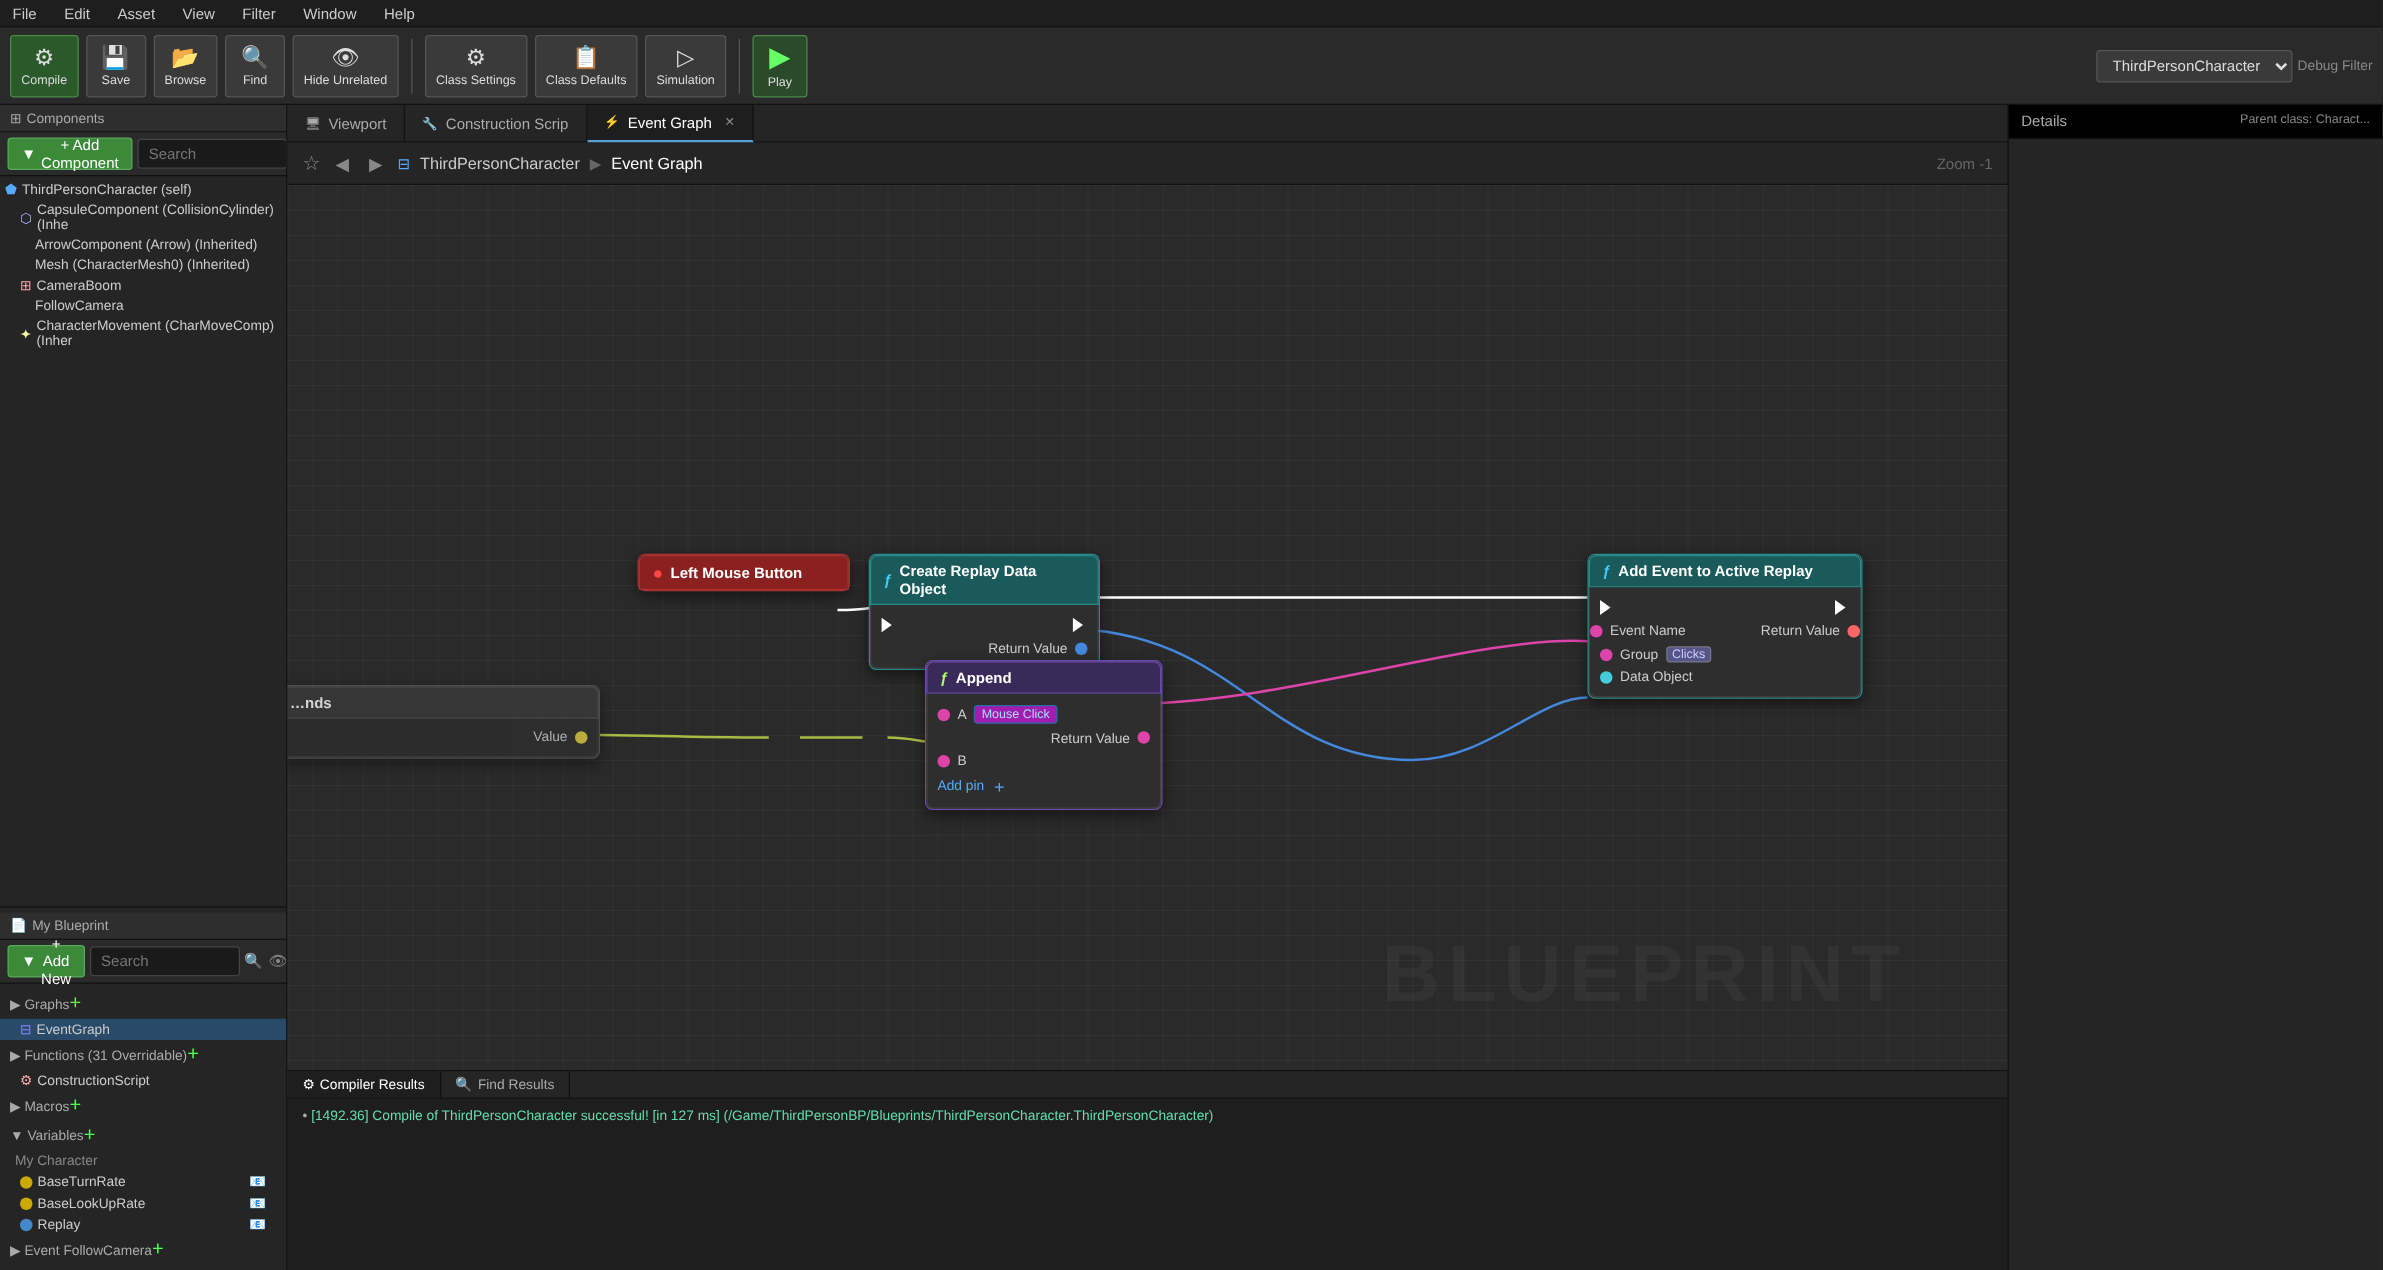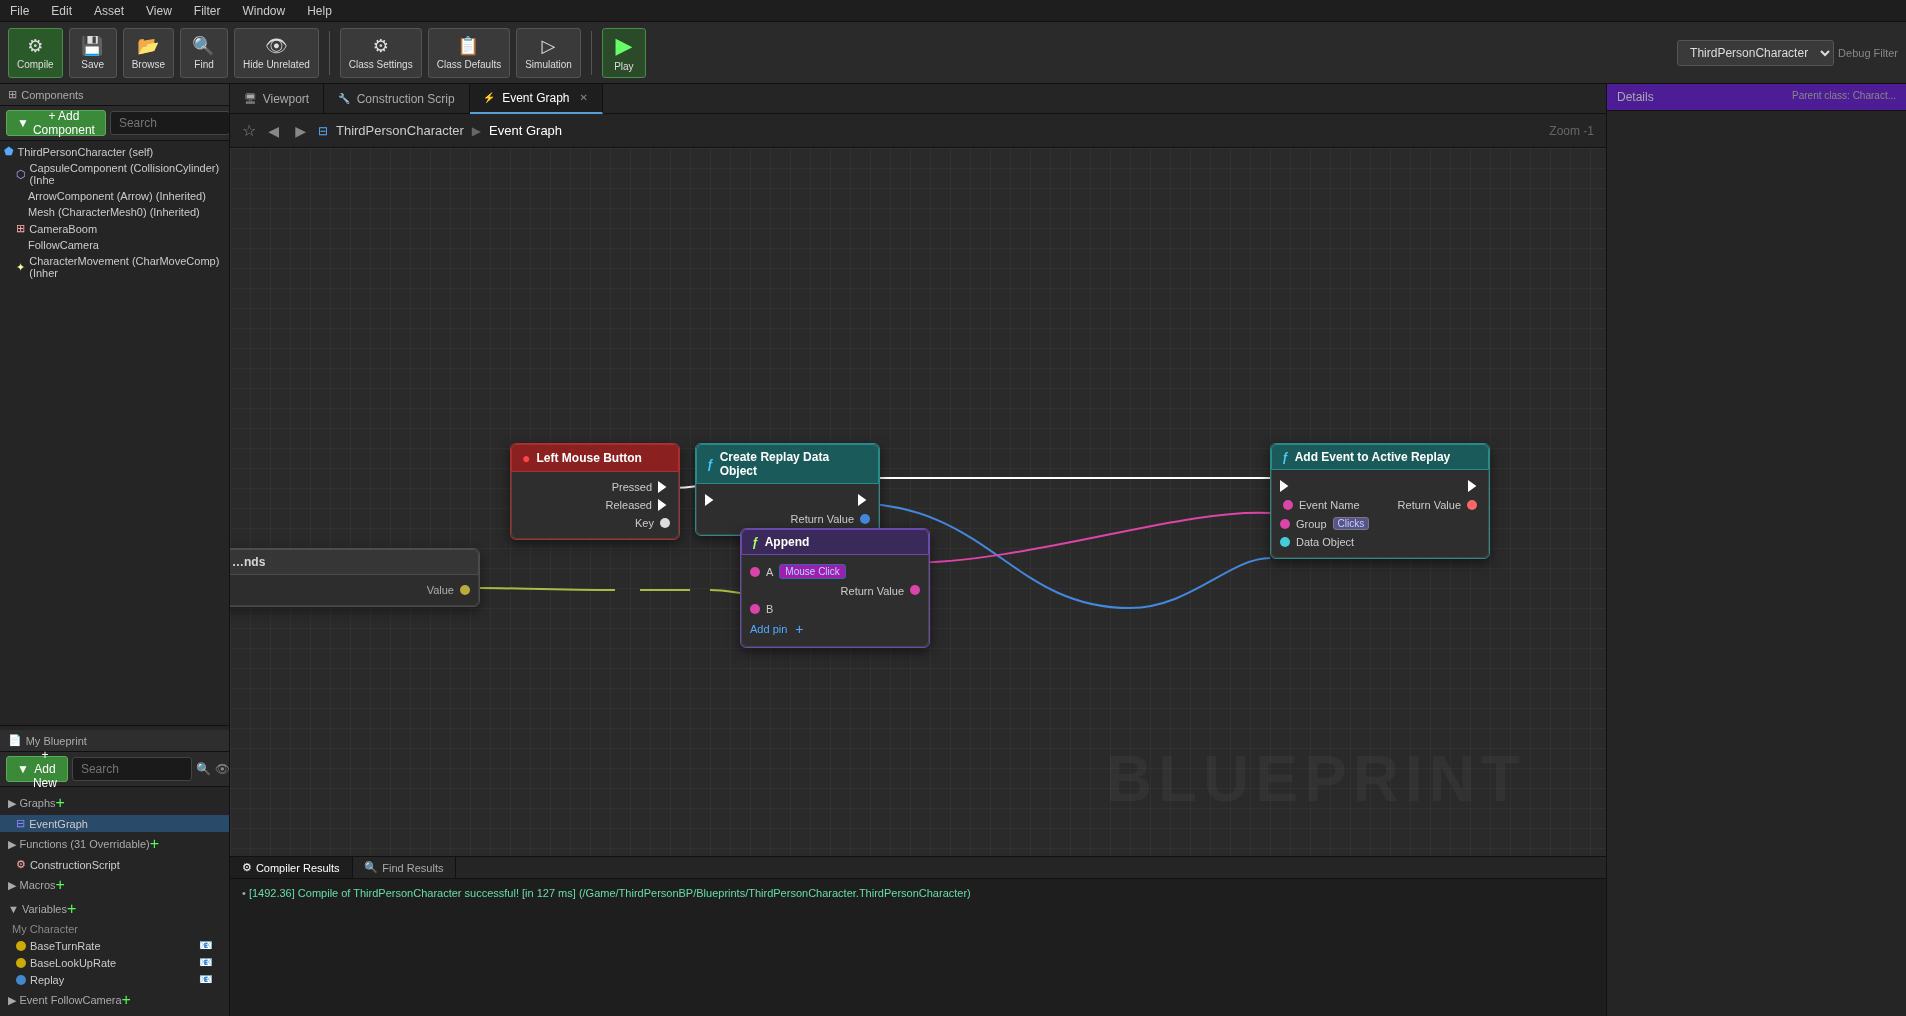--- a/index.html
+++ b/index.html
@@ -320,21 +320,21 @@
     .log-line { color: #aaa; }
     .log-success { color: #6da; }
 
     
     #right-panel {
       width: 300px;
       background: #252525;
       border-left: 1px solid #111;
     }
     .right-panel-header {
-      background: #4c1d95;
+      background: #000000;
       padding: 6px 10px;
       font-size: 12px;
       color: #aaa;
       border-bottom: 1px solid #111;
     }
 
     .node-label-badge {
       background: #558;
       border: 1px solid #778;
       border-radius: 3px;
@@ -585,34 +585,20 @@
         <path d="M 250 440 C 280 440, 330 442, 385 442" stroke="#aabb44" stroke-width="2" fill="none"></path>
         <path d="M 410 442 C 430 442, 450 442, 460 442" stroke="#aabb44" stroke-width="2" fill="none"></path>
         <path d="M 480 442 C 495 442, 507 445, 510 445" stroke="#aabb44" stroke-width="2" fill="none"></path>
       </svg>
 
       <div class="bp-node node-red" style="left:280px;top:295px;width:170px;">
         <div class="node-header">
           <span style="color:#f44;font-size:14px;">●</span>
           <span>Left Mouse Button</span>
         </div>
-        <div class="node-body">
-          <div class="node-pin right">
-            <span>Pressed</span>
-            <span class="pin-exec"></span>
-          </div>
-          <div class="node-pin right">
-            <span>Released</span>
-            <span class="pin-exec"></span>
-          </div>
-          <div class="node-pin right">
-            <span>Key</span>
-            <span class="pin-circle white"></span>
-          </div>
-        </div>
       </div>
 
       <div class="bp-node node-teal" style="left:465px;top:295px;width:185px;">
         <div class="node-header">
           <span style="color:#4cf;">ƒ</span>
           <span>Create Replay Data Object</span>
         </div>
         <div class="node-body">
           <div style="display:flex;justify-content:space-between;padding:4px 8px;">
             <span class="pin-exec"></span>
@@ -628,21 +614,21 @@
       <div class="bp-node node-teal" style="left:1040px;top:295px;width:220px;">
         <div class="node-header">
           <span style="color:#4cf;">ƒ</span>
           <span>Add Event to Active Replay</span>
         </div>
         <div class="node-body">
           <div style="display:flex;justify-content:space-between;padding:4px 8px;">
             <span class="pin-exec"></span>
             <span class="pin-exec"></span>
           </div>
-          <div style="display:flex;justify-content:space-between;align-items:center;padding:3px 11px;text-align:center;">
+          <div style="display:flex;justify-content:space-between;align-items:center;padding:3px 0;text-align:center;">
             <div class="node-pin" style="padding:0;">
               <span class="pin-circle pink"></span>
               <span>Event Name</span>
             </div>
             <div class="node-pin right" style="padding:0;">
               <span>Return Value</span>
               <span class="pin-circle pink" style="background:#f66;"></span>
             </div>
           </div>
           <div class="node-pin">

